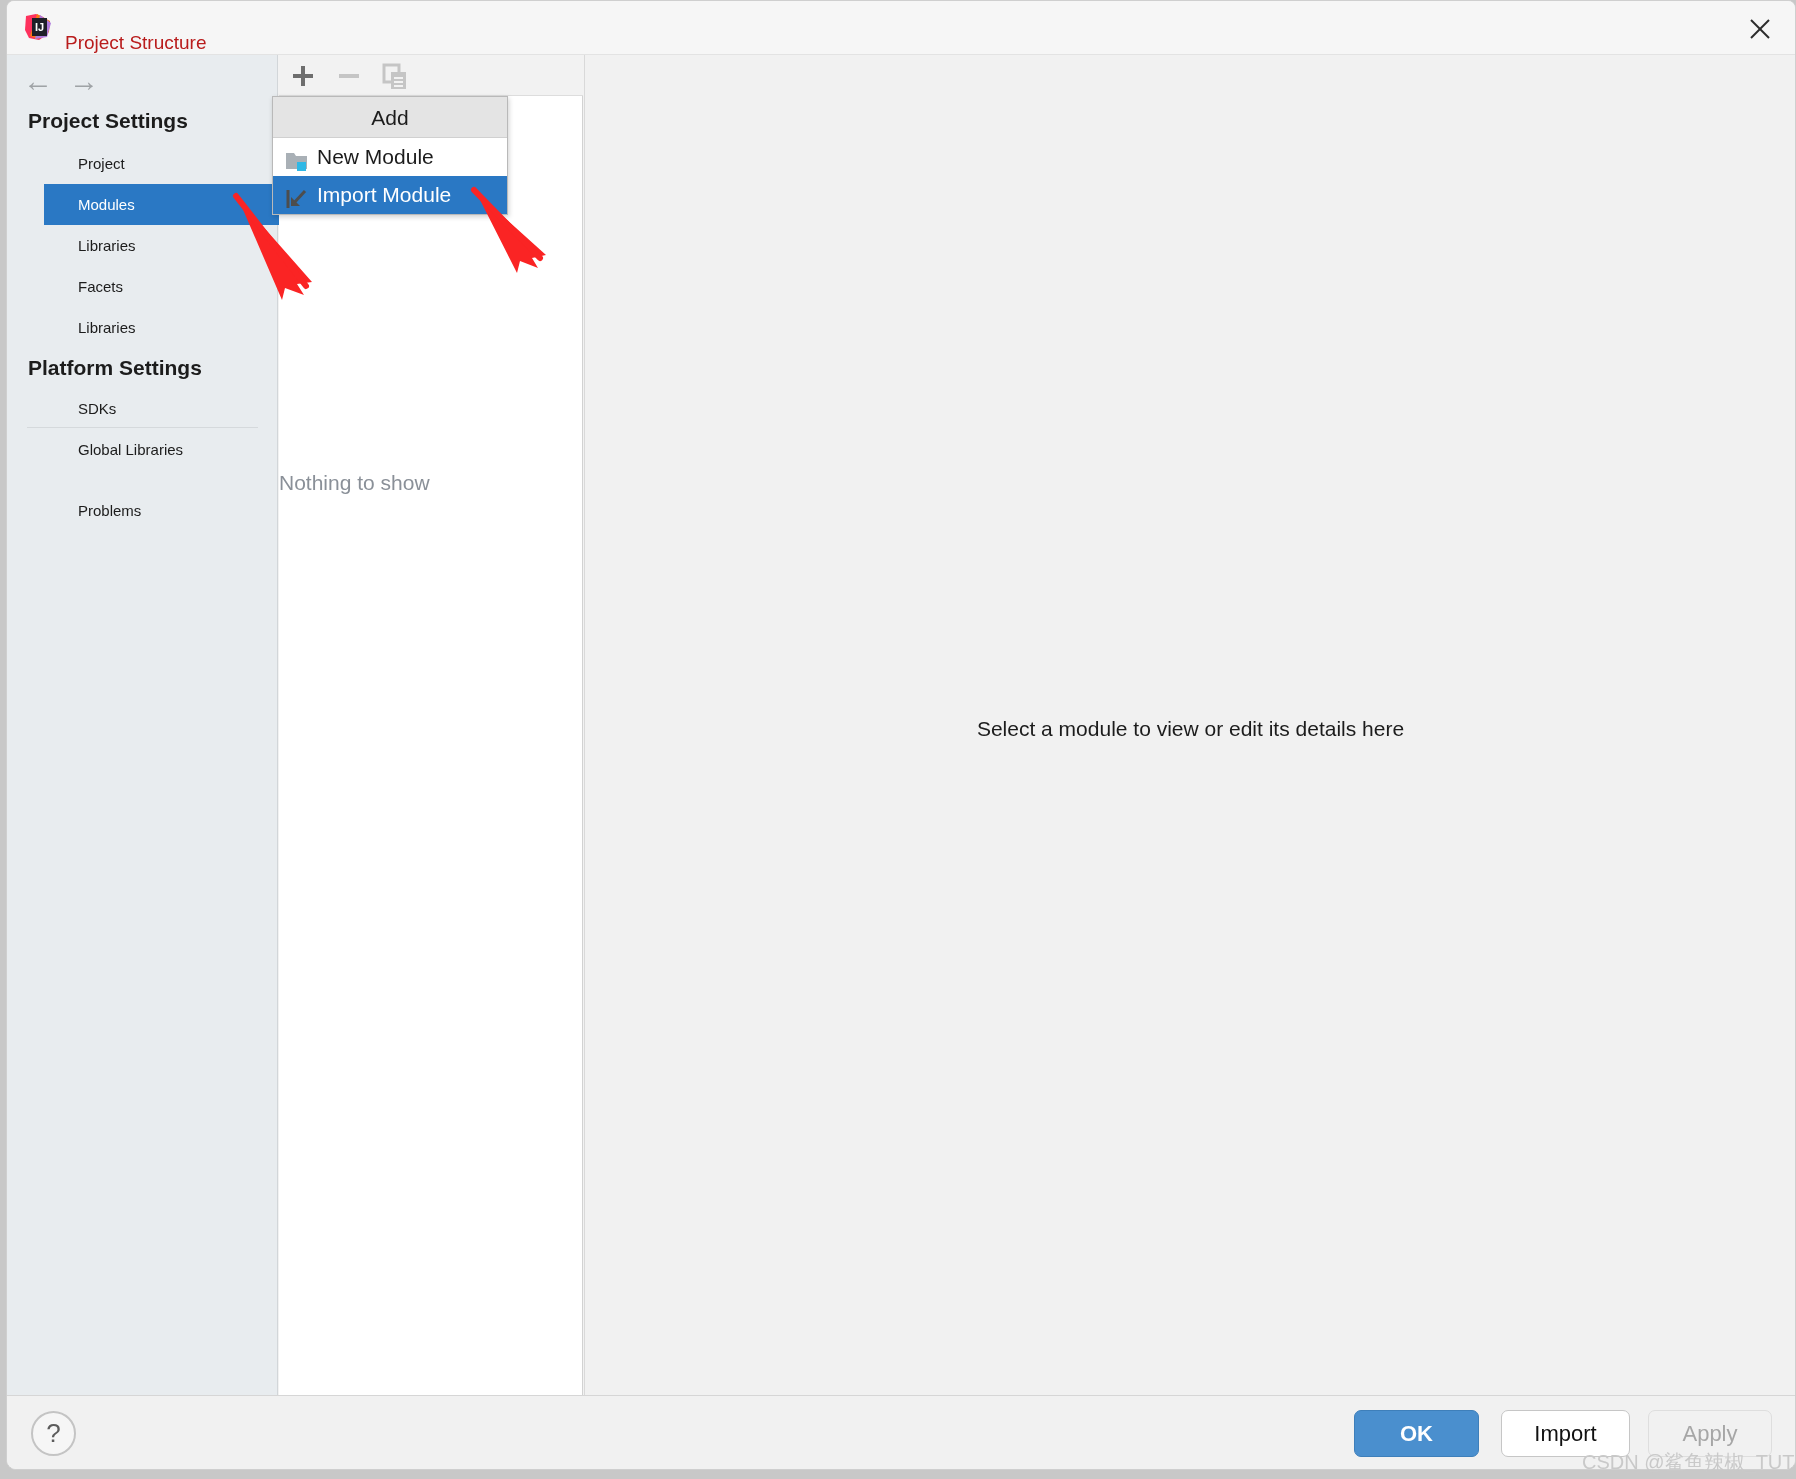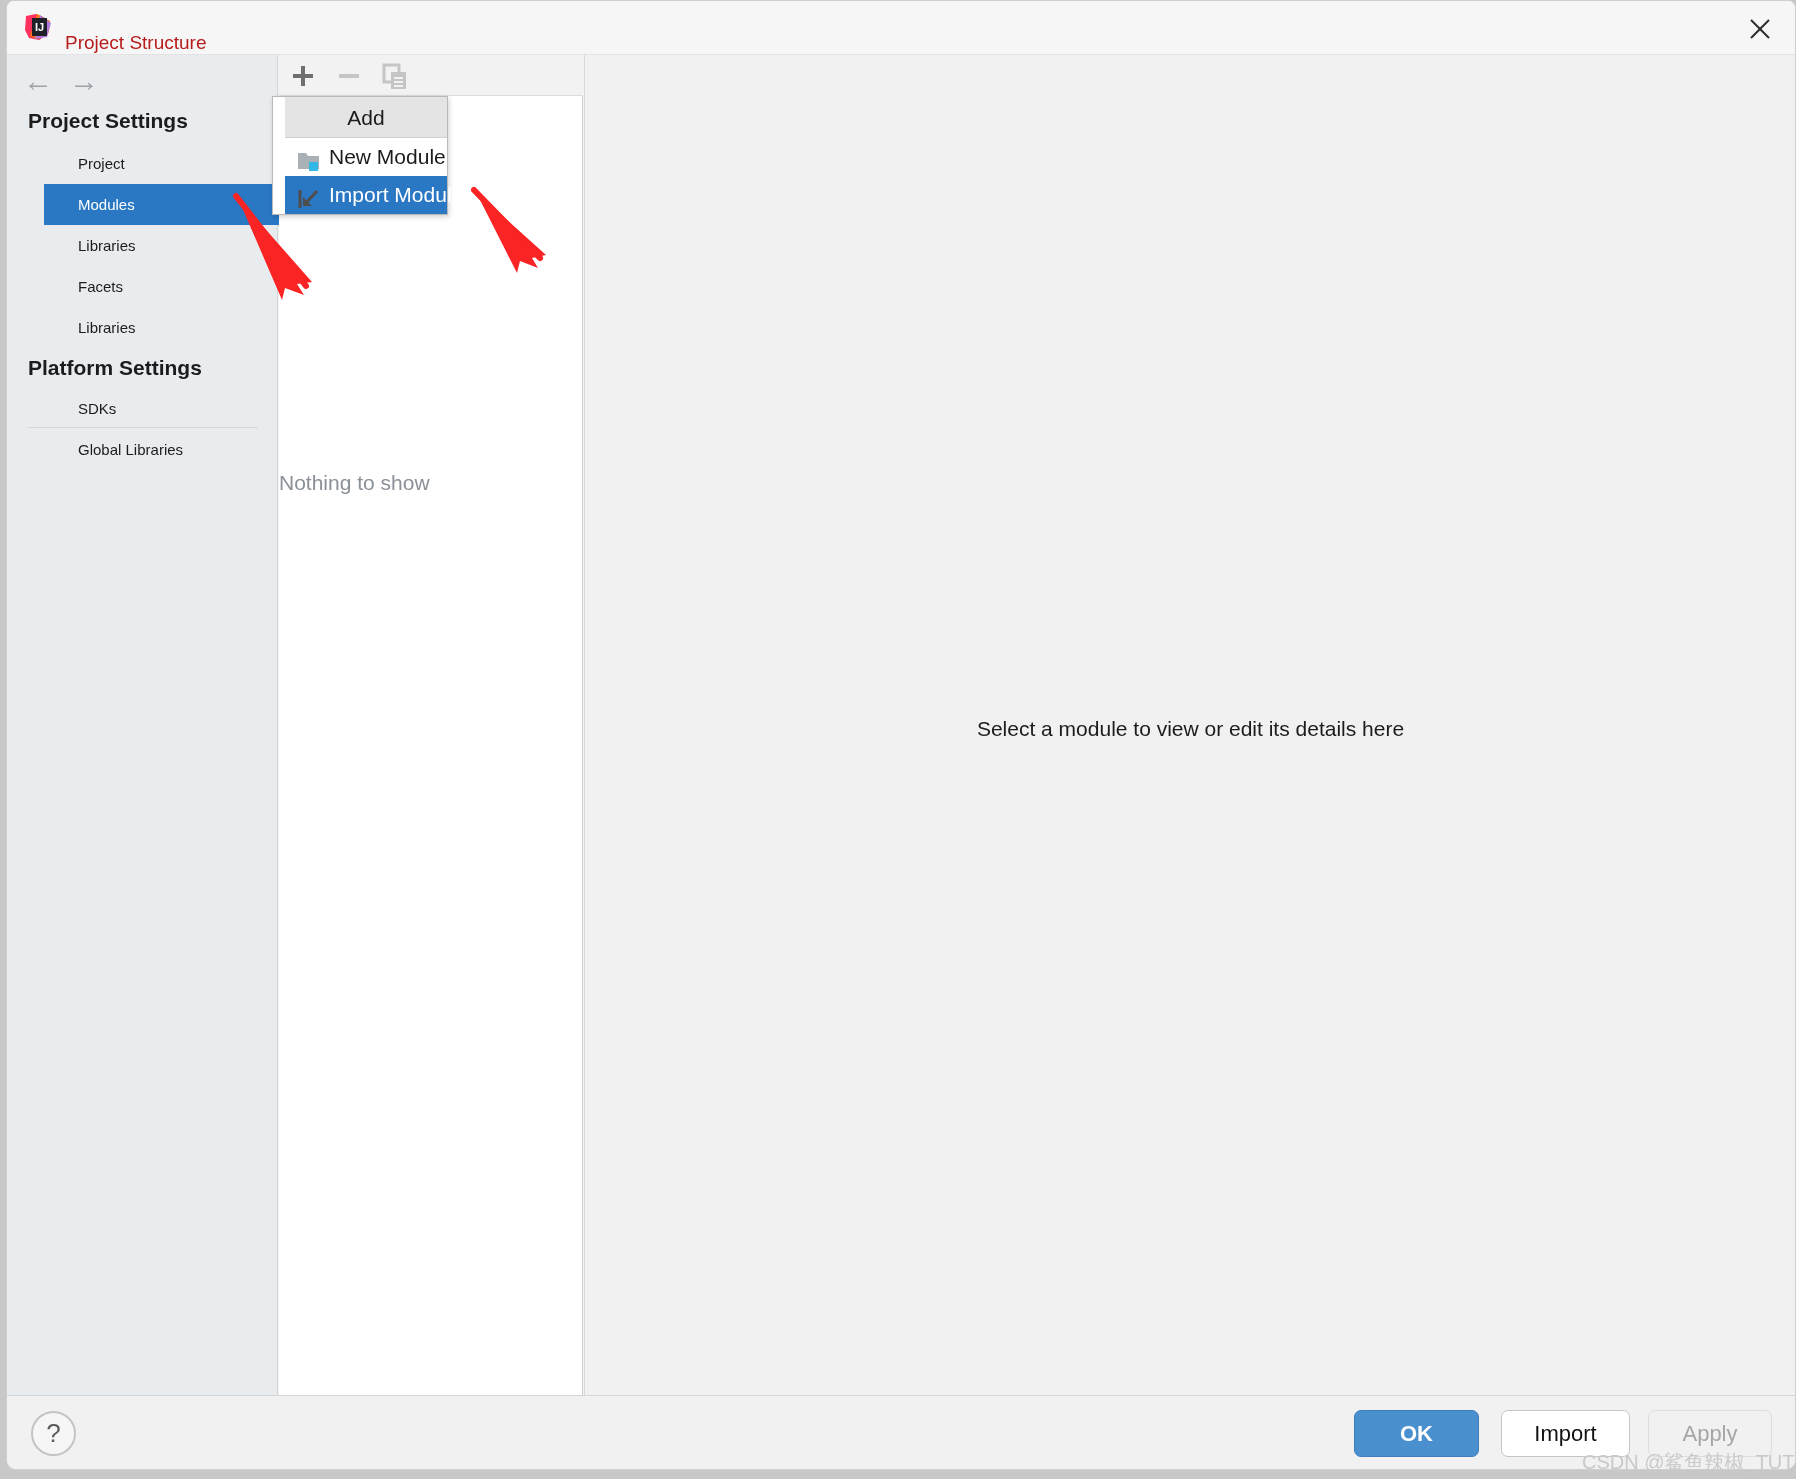--- a/index.html
+++ b/index.html
@@ -173,26 +173,25 @@
   }
   .btn-apply {
     left: 1641px; width: 124px;
     background: #f1f1f1; border: 1px solid #dedede;
     color: #a6a6a6;
   }
 
   
   .popup {
     position: absolute; left: 272px; top: 96px;
-    width: 176px;
+    width: 236px;
     background: #ffffff;
     border: 1px solid #b9b9b9;
     box-shadow: 1px 2px 5px rgba(0,0,0,0.18);
     z-index: 40;
-    padding-left: 12px;
   }
   .popup-header {
     height: 41px;
     background: #e4e4e4;
     font-size: 21px; color: #1c1c1c;
     text-align: center; line-height: 41px;
     border-bottom: 1px solid #d0d0d0;
   }
   .popup-item {
     position: relative;
@@ -257,20 +256,21 @@
       <div class="side-item" style="top:170px;">Libraries</div>
       <div class="side-item" style="top:211px;">Facets</div>
       <div class="side-item" style="top:252px;">Libraries</div>
 
       <div class="side-group" style="top:293px;">Platform Settings</div>
       <div class="side-item" style="top:333px;">SDKs</div>
       <div class="side-item" style="top:374px;">Global Libraries</div>
 
       <div class="side-sep"></div>
 
+      <div class="side-item" style="top:435px;">Problems</div>
     </div>
 
     <div class="mid-panel">
       <div class="mid-toolbar">
         <div class="tool-btn" style="left:6px;">
           <svg width="36" height="36" viewBox="0 0 36 36">
             <rect x="16" y="8" width="4" height="20" fill="#6e6e6e"></rect>
             <rect x="8" y="16" width="20" height="4" fill="#6e6e6e"></rect>
           </svg>
         </div>

